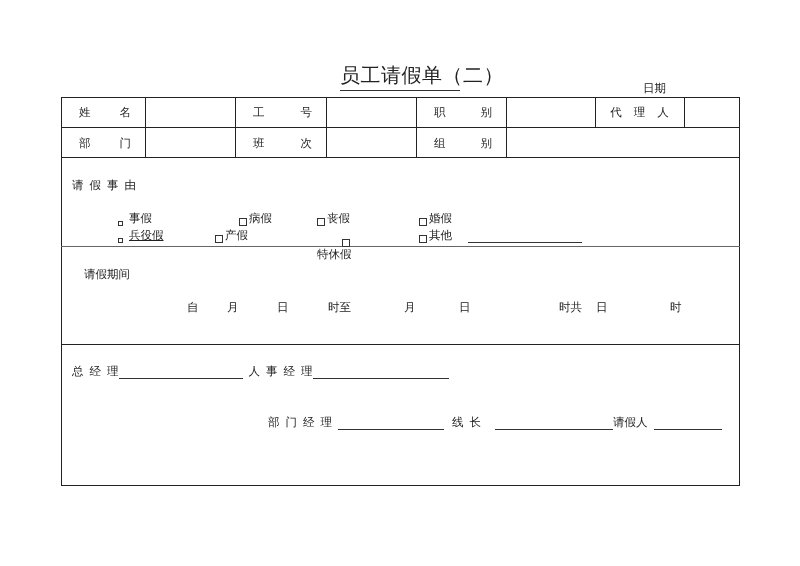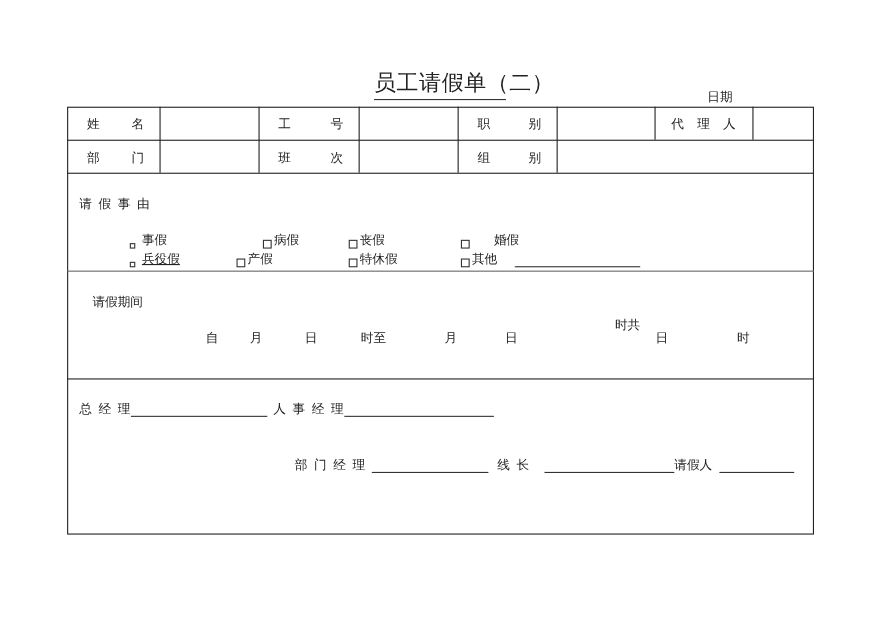--- a/index.html
+++ b/index.html
@@ -96,51 +96,51 @@
     <span>事假</span>
 </div>
 <div class="abs chk" style="left:215px; top:211px;padding-left:24px;">
   <span class="box"></span>
     <span>病假</span>
 </div>
 <div class="abs chk" style="left:317px; top:211px;">
   <span class="box"></span>
     <span>丧假</span>
 </div>
-<div class="abs chk" style="left:419px; top:211px;gap:20px;">
+<div class="abs chk" style="left:419px; top:211px;">
   <span class="box"></span>
     <span>婚假</span>
 </div>
 
 <div class="abs chk" style="left:118px; top:228px;text-decoration:underline;">
   <span class="box small"></span>
     <span>兵役假</span>
 </div>
 <div class="abs chk" style="left:215px; top:228px;">
   <span class="box"></span>
     <span>产假</span>
 </div>
-<div class="abs chk" style="left:317px; top:228px;">
+<div class="abs chk" style="left:317px; top:239px;flex-direction:column;">
   <span class="box"></span>
     <span>特休假</span>
 </div>
 <div class="abs chk" style="left:419px; top:228px;">
   <span class="box"></span>
     <span>其他</span>
   <span class="uline" style="width:114px; margin-left:16px;"></span>
 </div>
 
 <div class="abs" style="left:84px; top:267px;">请假期间</div>
 <div class="abs" style="left:187px; top:300px;">自</div>
 <div class="abs" style="left:227px; top:300px;">月</div>
 <div class="abs" style="left:277px; top:300px;">日</div>
 <div class="abs" style="left:328px; top:300px;">时至</div>
 <div class="abs" style="left:404px; top:300px;">月</div>
 <div class="abs" style="left:459px; top:300px;">日</div>
-<div class="abs" style="left:516px; top:288px;padding-left:43px;">时共</div>
+<div class="abs" style="left:516px; top:300px;padding-left:43px;">时共</div>
 <div class="abs" style="left:596px; top:300px;">日</div>
 <div class="abs" style="left:670px; top:300px;">时</div>
 
 <div class="abs spaced" style="left:72px; top:364px;">
   <span>总</span><span>经</span><span style="margin-right:0;">理</span><span class="uline" style="width:124px; margin-right:6px;"></span><span>人</span><span>事</span><span>经</span><span style="margin-right:0;">理</span><span class="uline" style="width:136px;"></span>
 </div>
 
 <div class="abs spaced" style="left:268px; top:415px;">
   <span>部</span><span>门</span><span>经</span><span>理</span><span class="uline" style="width:106px; margin-right:8px;"></span><span>线</span><span style="margin-right:14px;">长</span><span class="uline" style="width:118px; margin-right:0;"></span><span>请假人</span><span class="uline" style="width:68px;"></span>
 </div>

